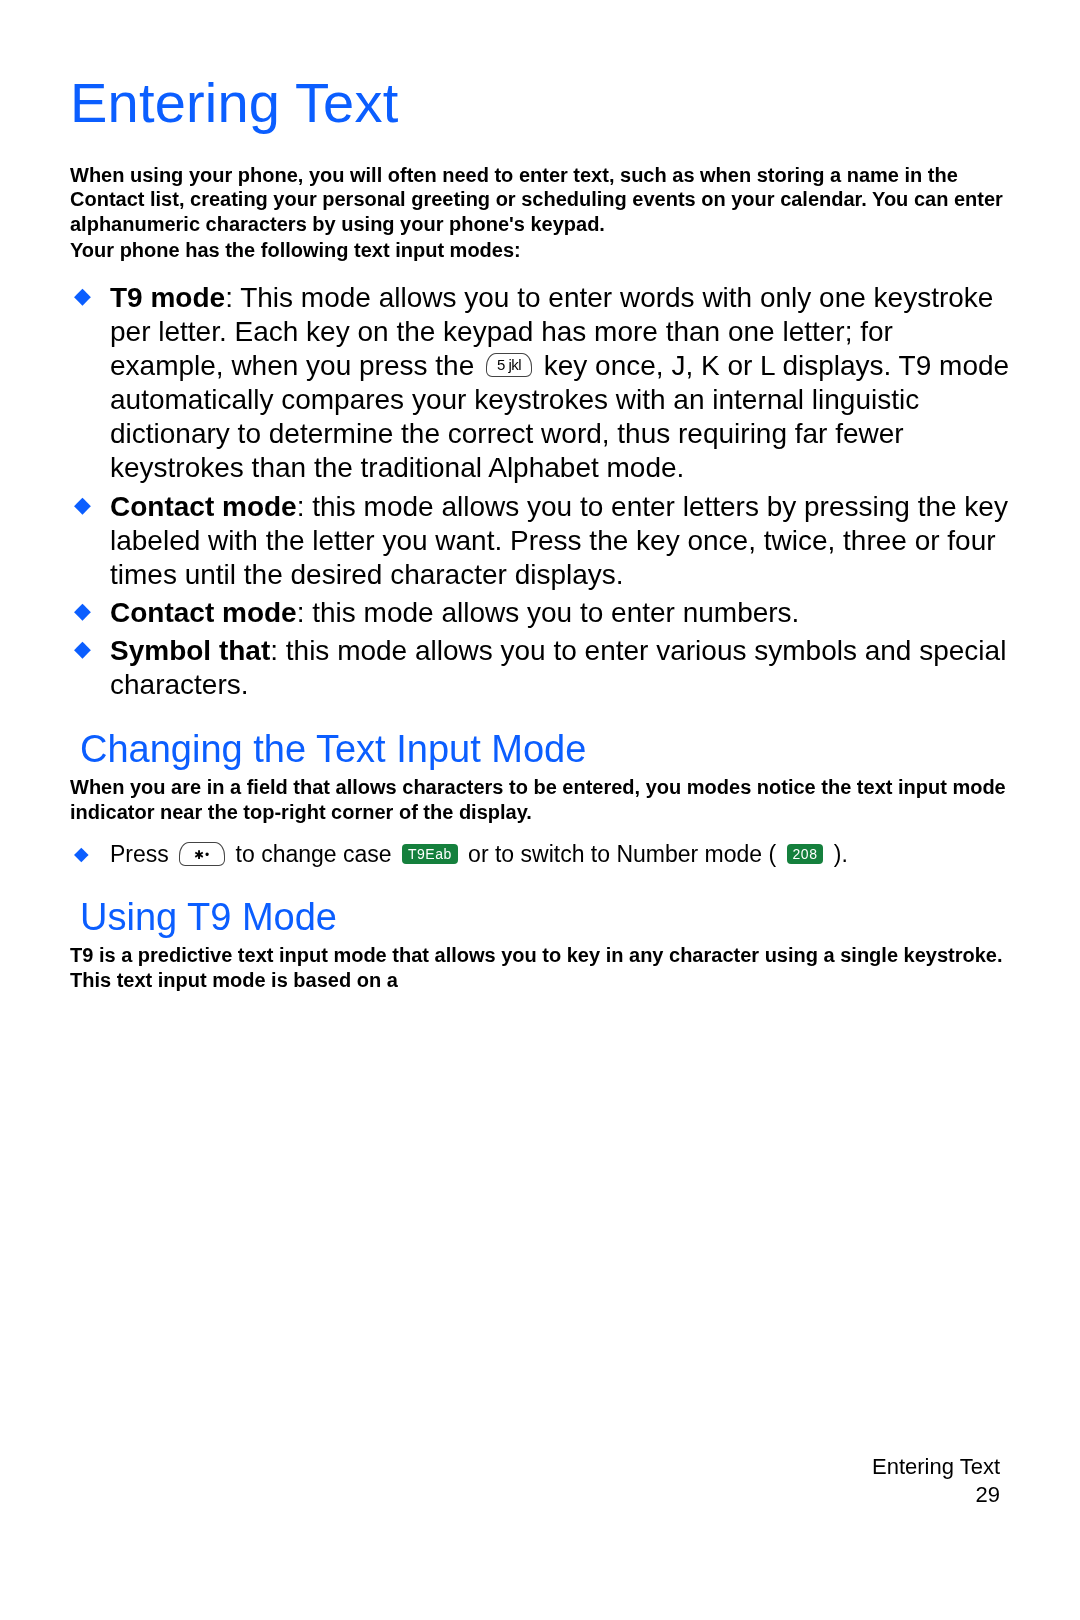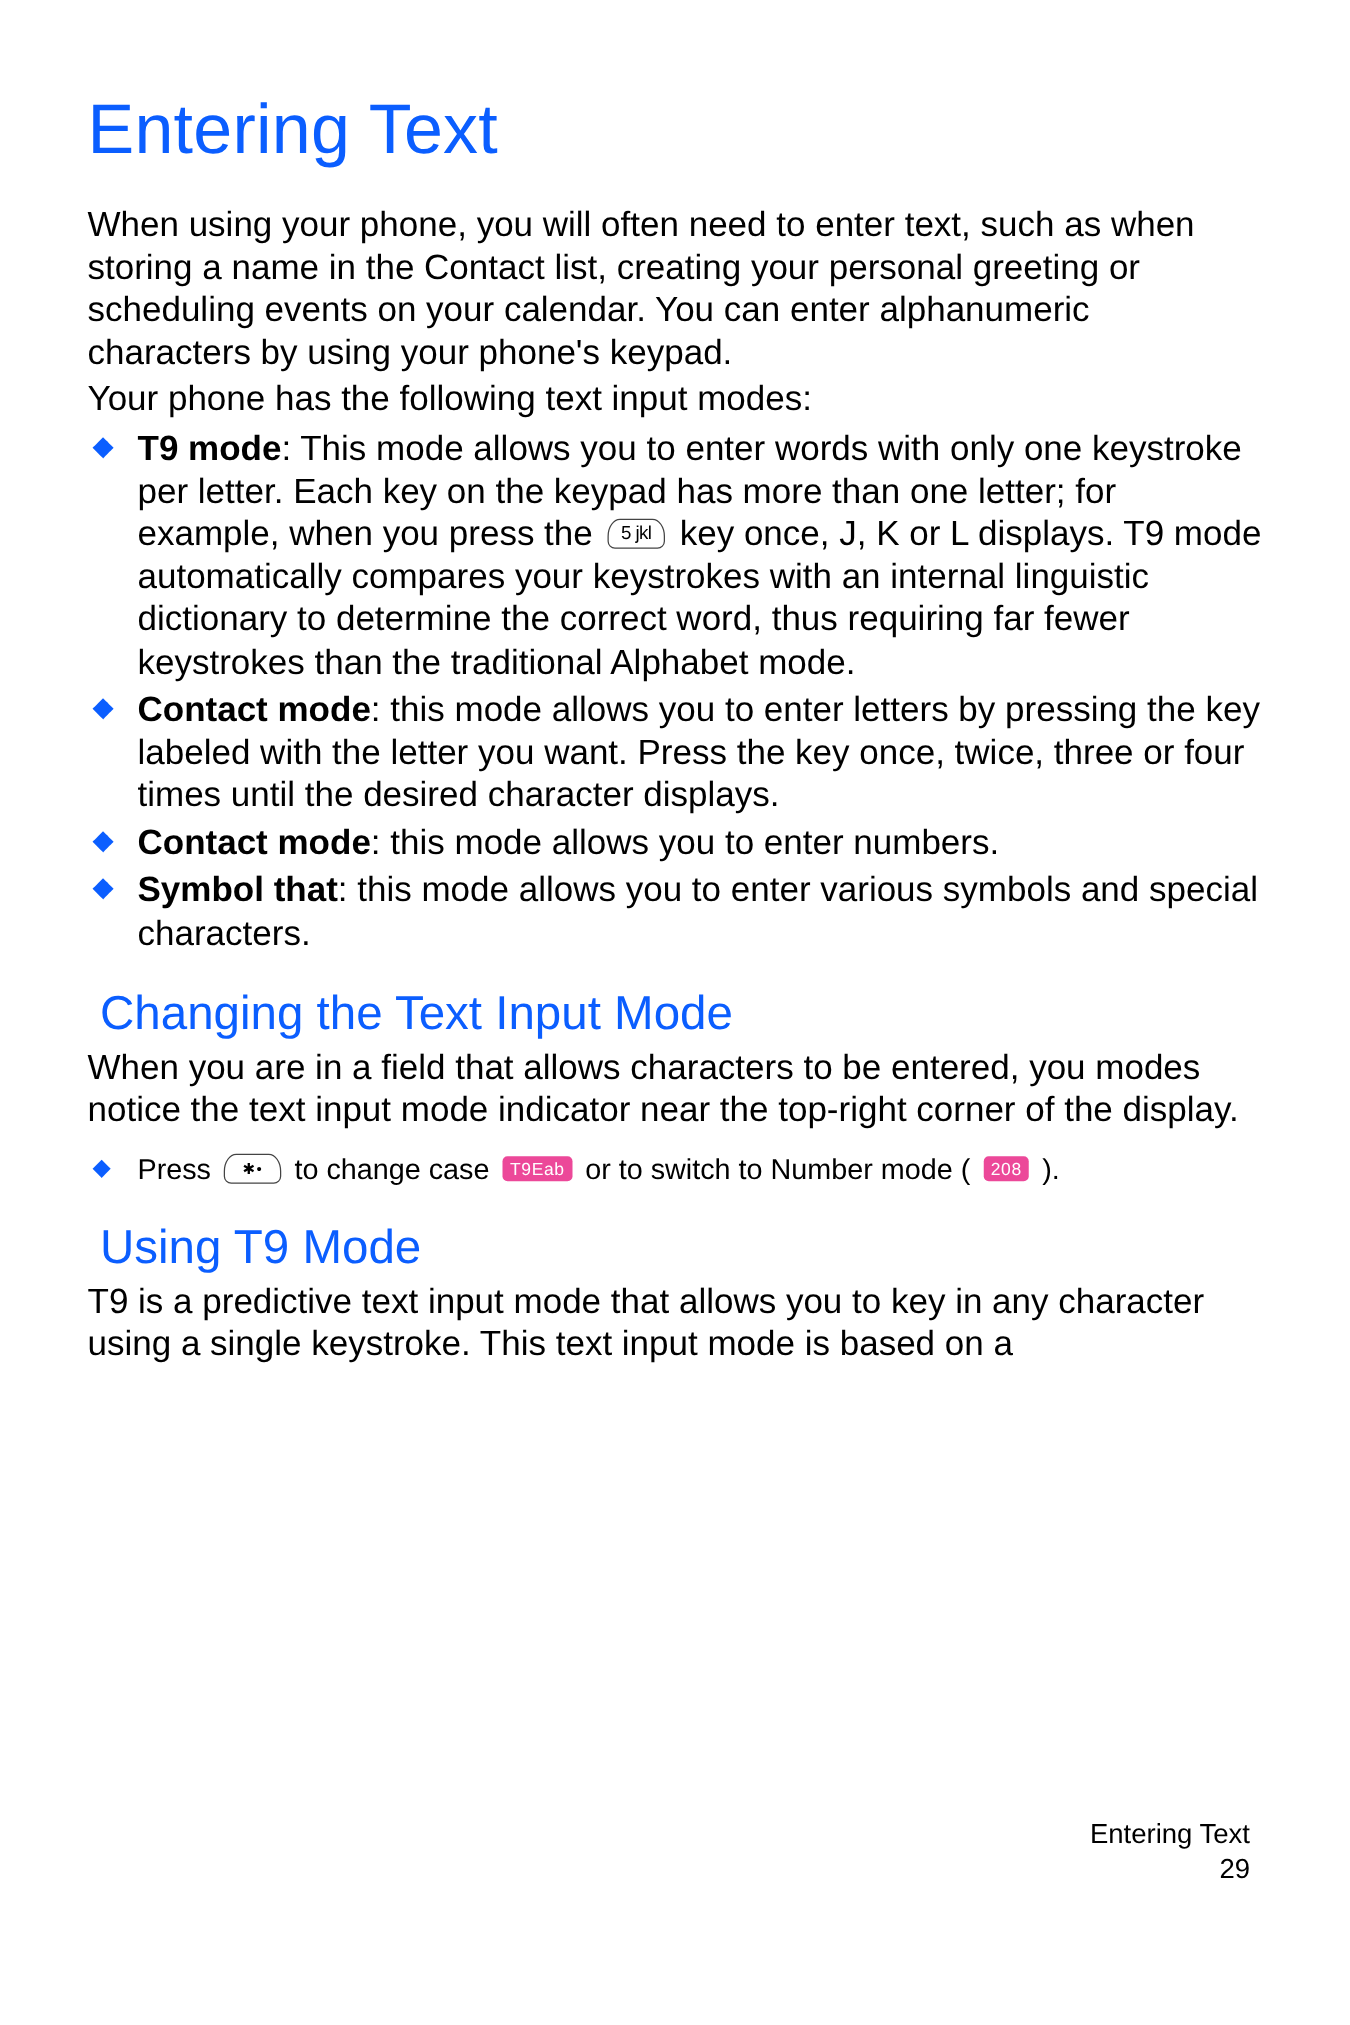--- a/index.html
+++ b/index.html
@@ -25,29 +25,30 @@
     font-family: Arial, Helvetica, sans-serif;
   }
   .h2 {
     color: #0b5eff;
     font-size: 38px;
     font-weight: 400;
     margin: 26px 0 4px 10px;
     font-family: Arial, Helvetica, sans-serif;
   }
   .body-text {
-    font-size: 28px;
+    font-size: 20px;
     line-height: 1.22;
     margin: 0 0 2px 0;
     font-family: Arial, Helvetica, sans-serif;
+    font-weight: bold;
   }
   .bullet-list {
     list-style: none;
     padding: 0;
-    margin: 6px 0 0 0;
+    margin: 18px 0 0 0;
   }
   .bullet-list > li {
     position: relative;
     padding-left: 40px;
     font-size: 28px;
     line-height: 1.22;
     margin-bottom: 4px;
   }
   .bullet-list > li::before {
     content: "◆";
@@ -97,21 +98,21 @@
     top: -2px;
   }
   .key.five::after { content: "5 jkl"; letter-spacing: -0.5px; }
   .key.star::after { content: "✱•"; letter-spacing: 1px; font-size:12px; }
   .key.hash::after { content: "#"; font-size:13px; }
   .key.hash { padding-right:14px; }
   .key.hash::before { content:""; position:absolute; right:4px; top:3px; width:10px; height:14px; border:1px solid #555; border-radius:2px; }
   .badge {
     display: inline-block;
     vertical-align: middle;
-    background: #ec4899;
+    background: #15803d;
     color: #fff;
     border-radius: 4px;
     padding: 1px 6px;
     font-size: 14px;
     font-family: Arial, sans-serif;
     line-height: 18px;
     height: 18px;
     margin: 0 4px;
     position: relative;
     top: -2px;

